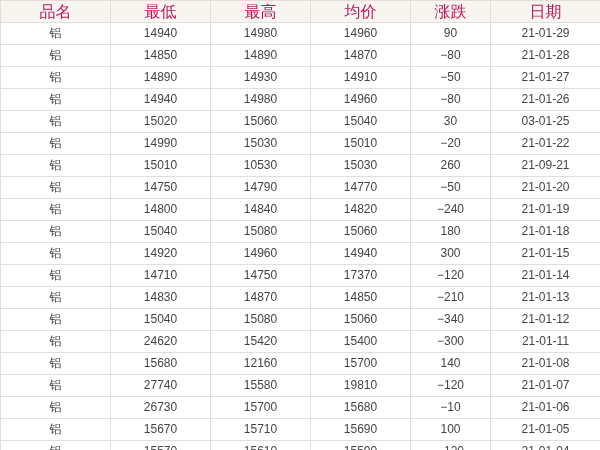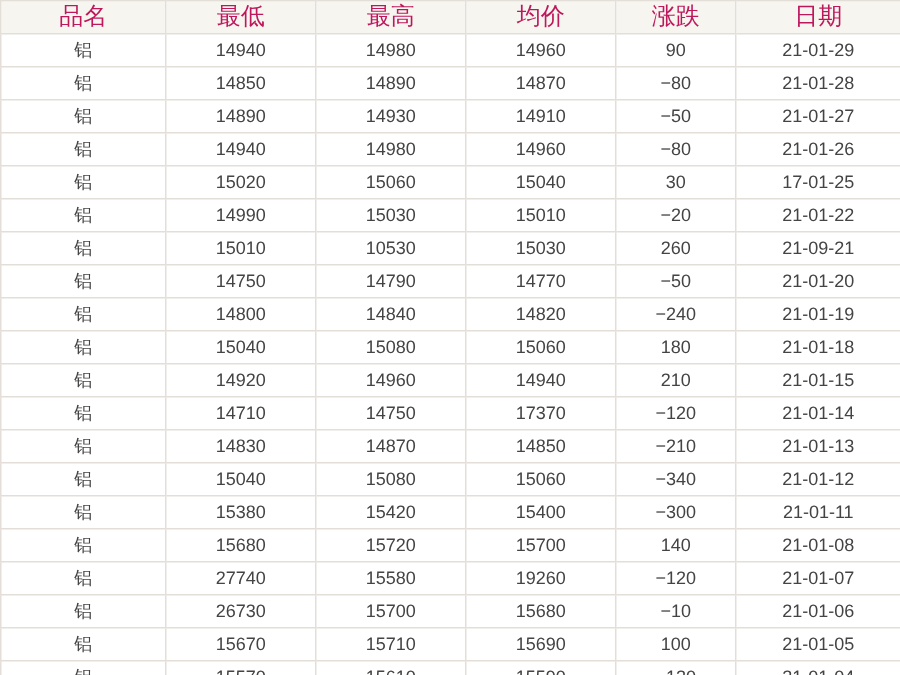--- a/index.html
+++ b/index.html
@@ -105,21 +105,21 @@
       <td class="num">14960</td>
       <td class="num">−80</td>
       <td class="num">21-01-26</td>
     </tr>
     <tr>
       <td class="name-cell">铝</td>
       <td class="num">15020</td>
       <td class="num">15060</td>
       <td class="num">15040</td>
       <td class="num">30</td>
-      <td class="num">17-01-25</td>
+      <td class="num">03-01-25</td>
     </tr>
     <tr>
       <td class="name-cell">铝</td>
       <td class="num">14990</td>
       <td class="num">15030</td>
       <td class="num">15010</td>
       <td class="num">−20</td>
       <td class="num">21-01-22</td>
     </tr>
     <tr>
@@ -152,21 +152,21 @@
       <td class="num">15080</td>
       <td class="num">15060</td>
       <td class="num">180</td>
       <td class="num">21-01-18</td>
     </tr>
     <tr>
       <td class="name-cell">铝</td>
       <td class="num">14920</td>
       <td class="num">14960</td>
       <td class="num">14940</td>
-      <td class="num">210</td>
+      <td class="num">300</td>
       <td class="num">21-01-15</td>
     </tr>
     <tr>
       <td class="name-cell">铝</td>
       <td class="num">14710</td>
       <td class="num">14750</td>
       <td class="num">17370</td>
       <td class="num">−120</td>
       <td class="num">21-01-14</td>
     </tr>
@@ -181,39 +181,39 @@
     <tr>
       <td class="name-cell">铝</td>
       <td class="num">15040</td>
       <td class="num">15080</td>
       <td class="num">15060</td>
       <td class="num">−340</td>
       <td class="num">21-01-12</td>
     </tr>
     <tr>
       <td class="name-cell">铝</td>
-      <td class="num">15380</td>
+      <td class="num">24620</td>
       <td class="num">15420</td>
       <td class="num">15400</td>
       <td class="num">−300</td>
       <td class="num">21-01-11</td>
     </tr>
     <tr>
       <td class="name-cell">铝</td>
       <td class="num">15680</td>
-      <td class="num">15720</td>
+      <td class="num">12160</td>
       <td class="num">15700</td>
       <td class="num">140</td>
       <td class="num">21-01-08</td>
     </tr>
     <tr>
       <td class="name-cell">铝</td>
       <td class="num">27740</td>
       <td class="num">15580</td>
-      <td class="num">19260</td>
+      <td class="num">19810</td>
       <td class="num">−120</td>
       <td class="num">21-01-07</td>
     </tr>
     <tr>
       <td class="name-cell">铝</td>
       <td class="num">26730</td>
       <td class="num">15700</td>
       <td class="num">15680</td>
       <td class="num">−10</td>
       <td class="num">21-01-06</td>

